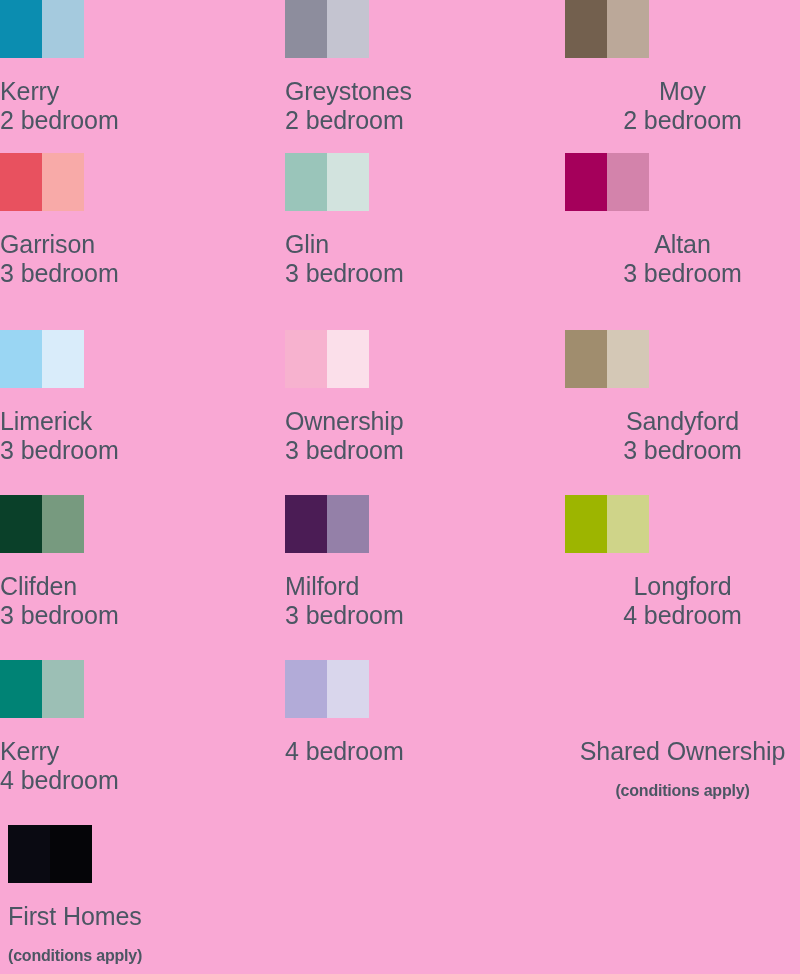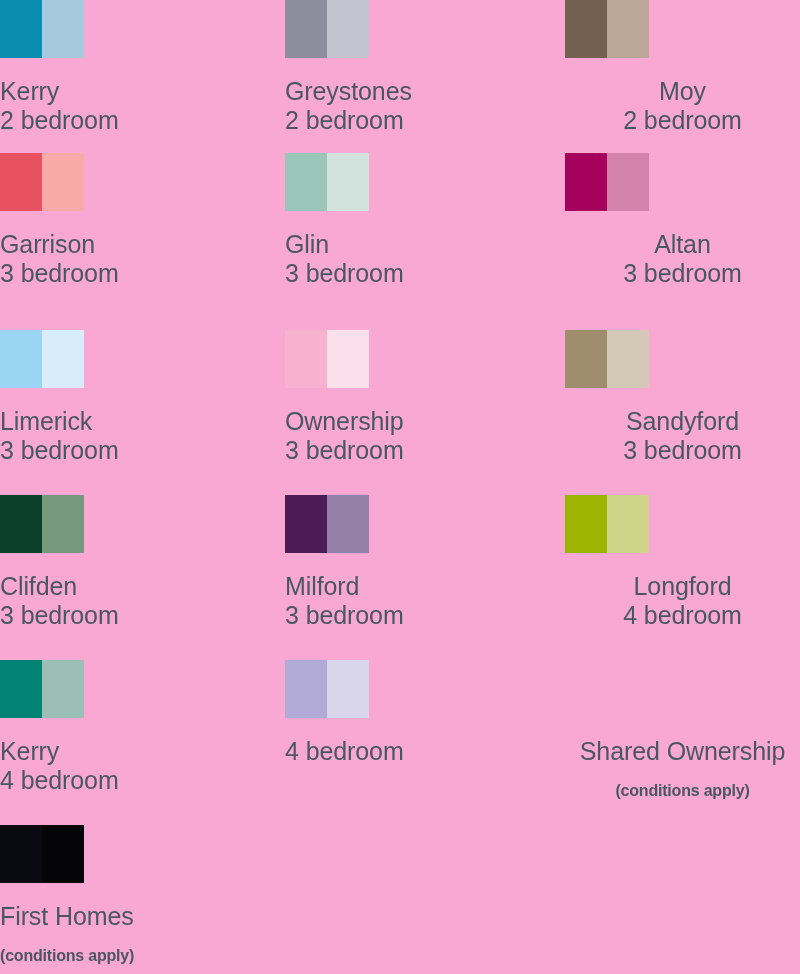--- a/index.html
+++ b/index.html
@@ -77,21 +77,21 @@
   }
 
   
   .text-only .cell-text {
     margin-top: 77px;
   }
 
   
   #first-homes-block {
     position: absolute;
-    left: 0;
+    left: 8px;
     top: 825px;
     width: 400px;
   }
   #first-homes-swatch {
     width: 84px;
     height: 58px;
     display: flex;
     overflow: hidden;
   }
   #first-homes-swatch .swatch-dark,

